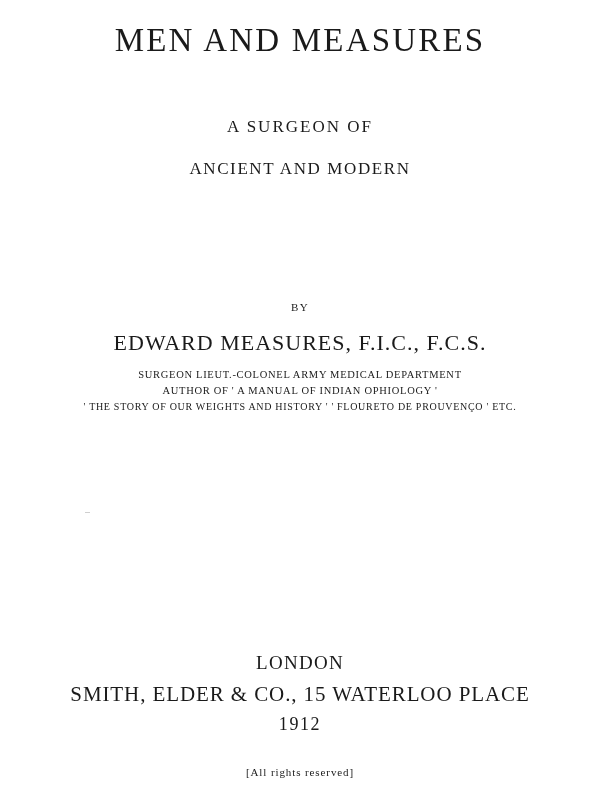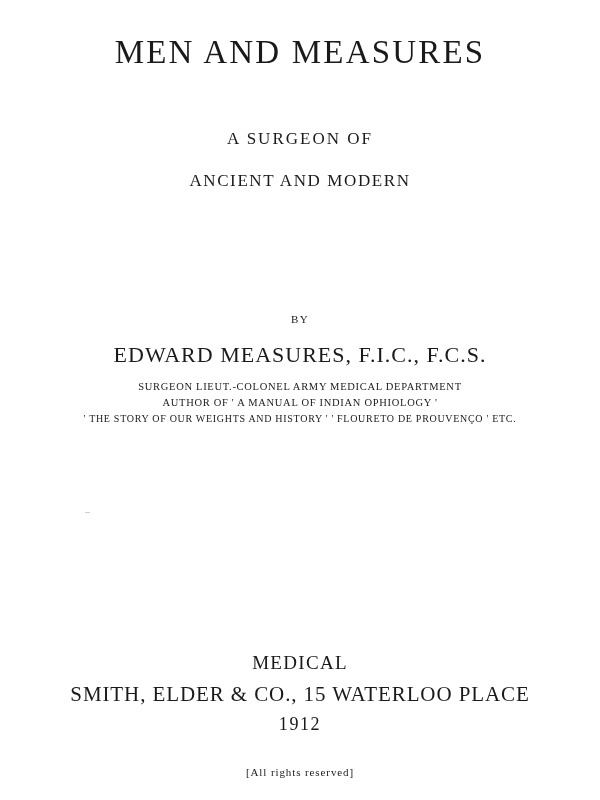--- a/index.html
+++ b/index.html
@@ -13,21 +13,21 @@
     font-family: "Liberation Serif", serif;
     color: #1a1a1a;
     position: relative;
     overflow: hidden;
   }
   .page {
     width: 600px;
     height: 800px;
     position: relative;
     box-sizing: border-box;
-    padding: 16px 40px;
+    padding: 4px 40px;
     display: flex;
     flex-direction: column;
     align-items: center;
   }
   .main-title {
     margin-top: 18px;
     font-size: 33px;
     letter-spacing: 2.2px;
     font-weight: normal;
     text-align: center;
@@ -133,20 +133,20 @@
 
   <div class="credential">SURGEON LIEUT.-COLONEL ARMY MEDICAL DEPARTMENT</div>
 
   <div class="credential second">AUTHOR OF ' A MANUAL OF INDIAN OPHIOLOGY '</div>
 
   <div class="credential third">' THE STORY OF OUR WEIGHTS AND HISTORY ' ' FLOURETO DE PROUVENÇO ' ETC.</div>
 
   <div class="spacer-mark"></div>
 
   <div class="imprint">
-    <div class="imprint-city">MEDICAL</div>
+    <div class="imprint-city">LONDON</div>
     <div class="imprint-publisher">SMITH, ELDER &amp; CO., 15 WATERLOO PLACE</div>
     <div class="imprint-year">1912</div>
   </div>
 
   <div class="rights">[All rights reserved]</div>
 
 </div>
 
 </body></html>

